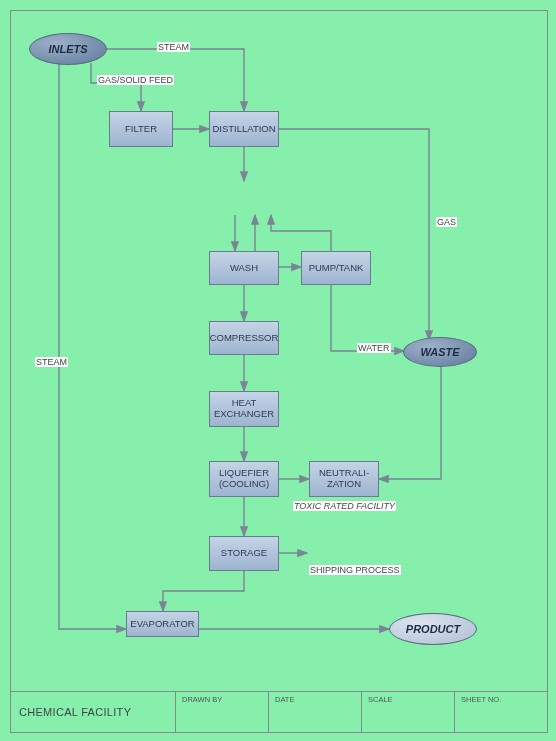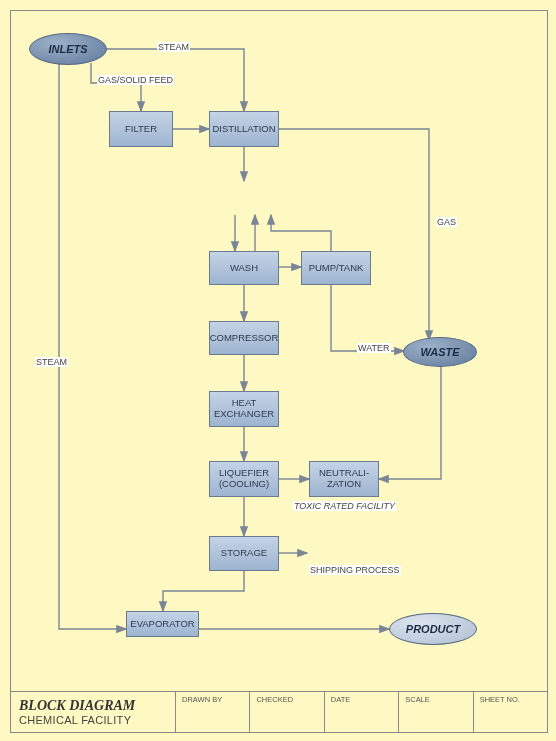--- a/index.html
+++ b/index.html
@@ -1,16 +1,16 @@
 <!DOCTYPE html>
 <html><head>
 <meta charset="utf-8">
 <style>
 html,body{margin:0;padding:0;background:#fff;font-family:Arial,Helvetica,sans-serif}
-.page{width:556px;height:741px;position:relative;background:#fef9c3}
+.page{width:556px;height:741px;position:relative;background:#86efac}
 .canvas{position:absolute;left:10px;top:10px;width:536px;height:680px;border:1px solid #888}
 .title-block{position:absolute;left:10px;top:691px;width:536px;height:40px;border:1px solid #888;border-top:1px solid #888;display:flex}
 .tb-main{width:165px;border-right:1px solid #888;padding:4px 8px;box-sizing:border-box;display:flex;flex-direction:column;justify-content:center}
 .tb-title{font-size:14px;font-style:italic;font-weight:bold;font-family:Georgia,serif;color:#333}
 .tb-sub{font-size:11px;color:#444;letter-spacing:.3px}
 .tb-cell{flex:1;border-right:1px solid #888;padding:3px 6px;font-size:7.5px;color:#555;text-align:left}
 .tb-cell:last-child{border-right:none}
 
 .box{position:absolute;background:linear-gradient(#c5d4e6,#9db4d0);border:1px solid #6a7a8f;display:flex;align-items:center;justify-content:center;font-size:9.5px;color:#2d3a4e;text-align:center;line-height:1.15;box-sizing:border-box;padding:8px}
 .ellipse{position:absolute;border:1px solid #5a6a80;border-radius:50%;display:flex;align-items:center;justify-content:center;font-size:11px;font-weight:bold;font-style:italic;color:#1c2c44;box-sizing:border-box}
@@ -141,22 +141,20 @@
           <circle cx="49" cy="22" r="1.4" fill="#fff"></circle>
         <rect x="2" y="6" width="2" height="2" fill="#fff"></rect>
         <rect x="6" y="6" width="2" height="2" fill="#fff"></rect>
       </svg>
     </div>
 
   </div>
 
   <div class="title-block">
     <div class="tb-main">
-      <div class="tb-title">BLOCK DIAGRAM</div>
       <div class="tb-sub">CHEMICAL FACILITY</div>
     </div>
     <div class="tb-cell">DRAWN BY</div>
-    <div class="tb-cell">CHECKED</div>
     <div class="tb-cell">DATE</div>
     <div class="tb-cell">SCALE</div>
     <div class="tb-cell">SHEET NO.</div>
   </div>
 </div>
 
 </body></html>

